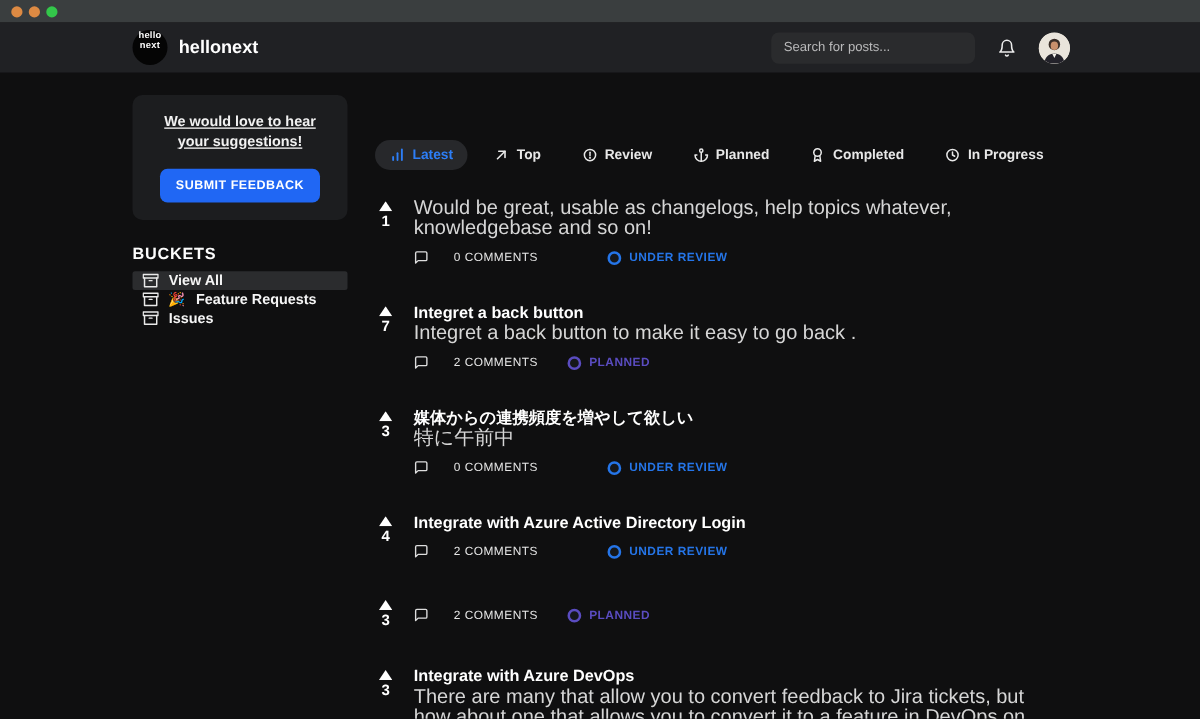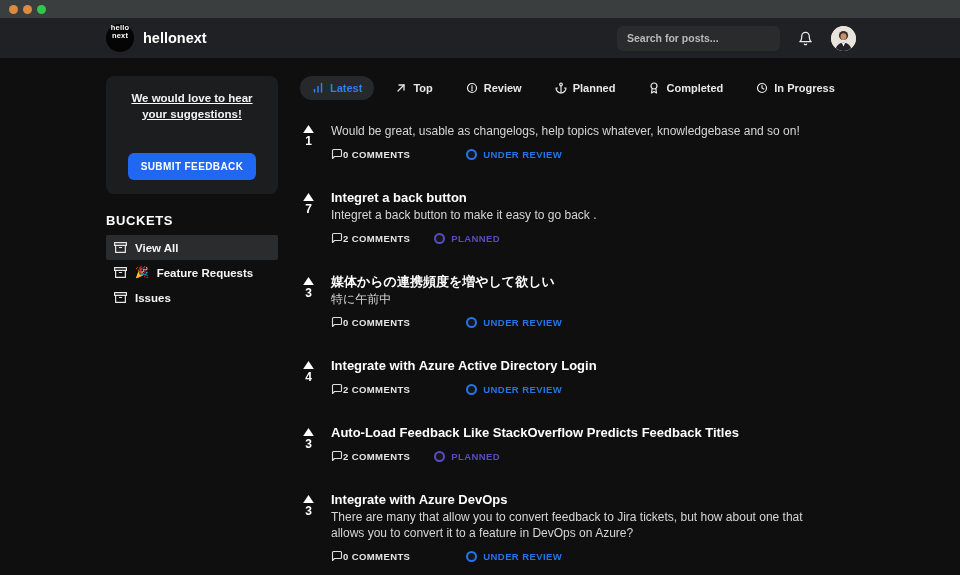--- a/index.html
+++ b/index.html
@@ -12,57 +12,57 @@
   .titlebar { height:18px; background:#3a3e3f; display:flex; align-items:center; padding-left:9px; gap:5px; flex:0 0 auto; }
   .traffic-dot { width:9px; height:9px; border-radius:50%; }
 
   
   .header { height:40px; background:#202124; display:flex; align-items:center; justify-content:space-between; padding:0 104px 0 106px; flex:0 0 auto; }
   .brand { display:flex; align-items:center; gap:9px; }
   .logo-circle { width:28px; height:28px; border-radius:50%; background:#050505; display:flex; flex-direction:column; align-items:center; line-height:1; }
   .logo-circle span { font-size:7.5px; font-weight:bold; letter-spacing:.2px; color:#fff; }
   .brand-name { font-size:14.5px; font-weight:bold; color:#fff; }
   .header-right { display:flex; align-items:center; gap:18px; }
-  .search-input { width:163px; height:25px; background:#2a2b2d; border:none; border-radius:6px; color:#e8e8e8; font-family:inherit; font-size:10.5px; font-weight:bold; padding:0 10px; outline:none; }
+  .search-input { width:163px; height:25px; background:#2a2b2d; border:none; border-radius:6px; color:#e8e8e8; font-family:inherit; font-size:10.5px; font-weight:normal; padding:0 10px; outline:none; }
   .search-input::placeholder { color:#b9b9ba; }
   .bell { color:#ececec; display:flex; }
   .avatar { width:25px; height:25px; border-radius:50%; overflow:hidden; background:#e9e4db; display:flex; }
 
   
   .page-body { flex:1; display:flex; padding:18px 0 0 106px; }
 
   
   .sidebar { width:172px; flex:0 0 auto; }
   .cta-card { background:#1c1d1f; border-radius:8px; padding:15px 12px 14px; text-align:center;text-decoration:underline; }
   .cta-message { font-size:11.5px; font-weight:bold; color:#f2f2f2; line-height:1.35; }
-  .cta-button { margin-top:31px; border:none; border-radius:6px; color:#fff; font-family:inherit; font-size:10px; font-weight:bold; letter-spacing:.4px; padding:8px 13px; cursor:pointer; }
+  .cta-button { margin-top:13px; border:none; border-radius:6px; color:#fff; font-family:inherit; font-size:10px; font-weight:bold; letter-spacing:.4px; padding:8px 13px; cursor:pointer; }
   .buckets-title { margin-top:19px; font-size:13px; font-weight:bold; letter-spacing:.6px; color:#fdfdfd; }
   .buckets-list { margin-top:7px; display:flex; flex-direction:column; }
-  .bucket { display:flex; align-items:center; gap:8px; height:25px; padding:0 8px; font-size:11.5px; font-weight:bold; color:#f5f5f5; cursor:pointer; border-radius:2px; }
+  .bucket { display:flex; align-items:center; gap:8px; height:15px; padding:0 8px; font-size:11.5px; font-weight:bold; color:#f5f5f5; cursor:pointer; border-radius:2px; }
   .bucket.active { background:#2b2c2e; }
   .bucket-icon { display:flex; color:#e9e9e9; }
   .bucket-emoji { font-size:11px; }
 
   
   .main { margin-left:22px; flex:1; }
-  .tabs { display:flex; align-items:center; gap:9px; }
+  .tabs { display:flex; align-items:center; gap:9px;margin-top:36px; }
   .tab { display:flex; align-items:center; gap:6px; padding:6px 12px; font-size:11px; font-weight:bold; color:#e8e8e8; border-radius:14px; cursor:pointer; white-space:nowrap; }
   .tab.active { background:#27282b; color:#2d7ef7; }
   .tab-icon { display:flex; }
 
   .posts { margin-top:22px; }
   .post { display:flex; gap:14px; margin-bottom:30px; }
   .vote { width:17px; flex:0 0 auto; display:flex; flex-direction:column; align-items:center; padding-top:3px; color:#fff; cursor:pointer; background:none; border:none; font-family:inherit; }
   .vote-arrow { display:flex; }
   .vote-count { font-size:12px; font-weight:bold; color:#fff; margin-top:1px; }
   .post-content { max-width:500px; }
   .post-title { font-size:13px; font-weight:bold; color:#fff; line-height:16px; cursor:pointer; }
-  .post-desc { font-size:12px; color:#d6d6d6; line-height:16px; margin-top:1px; }
+  .post-desc { font-size:16px; color:#d6d6d6; line-height:16px; margin-top:1px; }
   .post-meta { margin-top:9px; display:flex; align-items:center; gap:24px; }
-  .meta-comments { display:flex; align-items:center; gap:0; font-size:9.5px; font-weight:bold; letter-spacing:.4px; color:#e6e6e6; }
+  .meta-comments { display:flex; align-items:center; gap:20px; font-size:9.5px; font-weight:normal; letter-spacing:.4px; color:#e6e6e6; }
   .meta-comments svg { color:#dedede; }
   .status-badge { display:flex; align-items:center; gap:6px; font-size:9.5px; font-weight:bold; letter-spacing:.4px; }
   .status-ring { width:11px; height:11px; border-radius:50%; border:2.5px solid currentColor; background:#15171a; }
   .status-badge.blue { color:#2575e8;margin-left:32px; }
   .status-badge.purple { color:#5a4cc0; }
 </style>
 </head>
 <body>
 
 <div class="window">
@@ -332,21 +332,20 @@
           <div class="post">
             <button class="vote">
               <span class="vote-arrow">
                 <svg width="11" height="8" viewBox="0 0 12 9">
                   <path d="M6 0l6 9H0z" fill="#fff"></path>
                 </svg>
               </span>
               <span class="vote-count">3</span>
             </button>
             <div class="post-content">
-              <div class="post-title">Auto-Load Feedback Like StackOverflow Predicts Feedback Titles</div>
 
               <div class="post-meta">
                 <span class="meta-comments">
                   <svg width="12" height="12" viewBox="0 0 24 24" fill="none" stroke="currentColor" stroke-width="2.2" stroke-linecap="round" stroke-linejoin="round">
                     <path d="M21 15a2 2 0 0 1-2 2H7l-4 4V5a2 2 0 0 1 2-2h14a2 2 0 0 1 2 2z"></path>
                   </svg>
                   <span>2 COMMENTS</span>
                 </span>
                 <span class="status-badge purple">
                   <span class="status-ring"></span>

